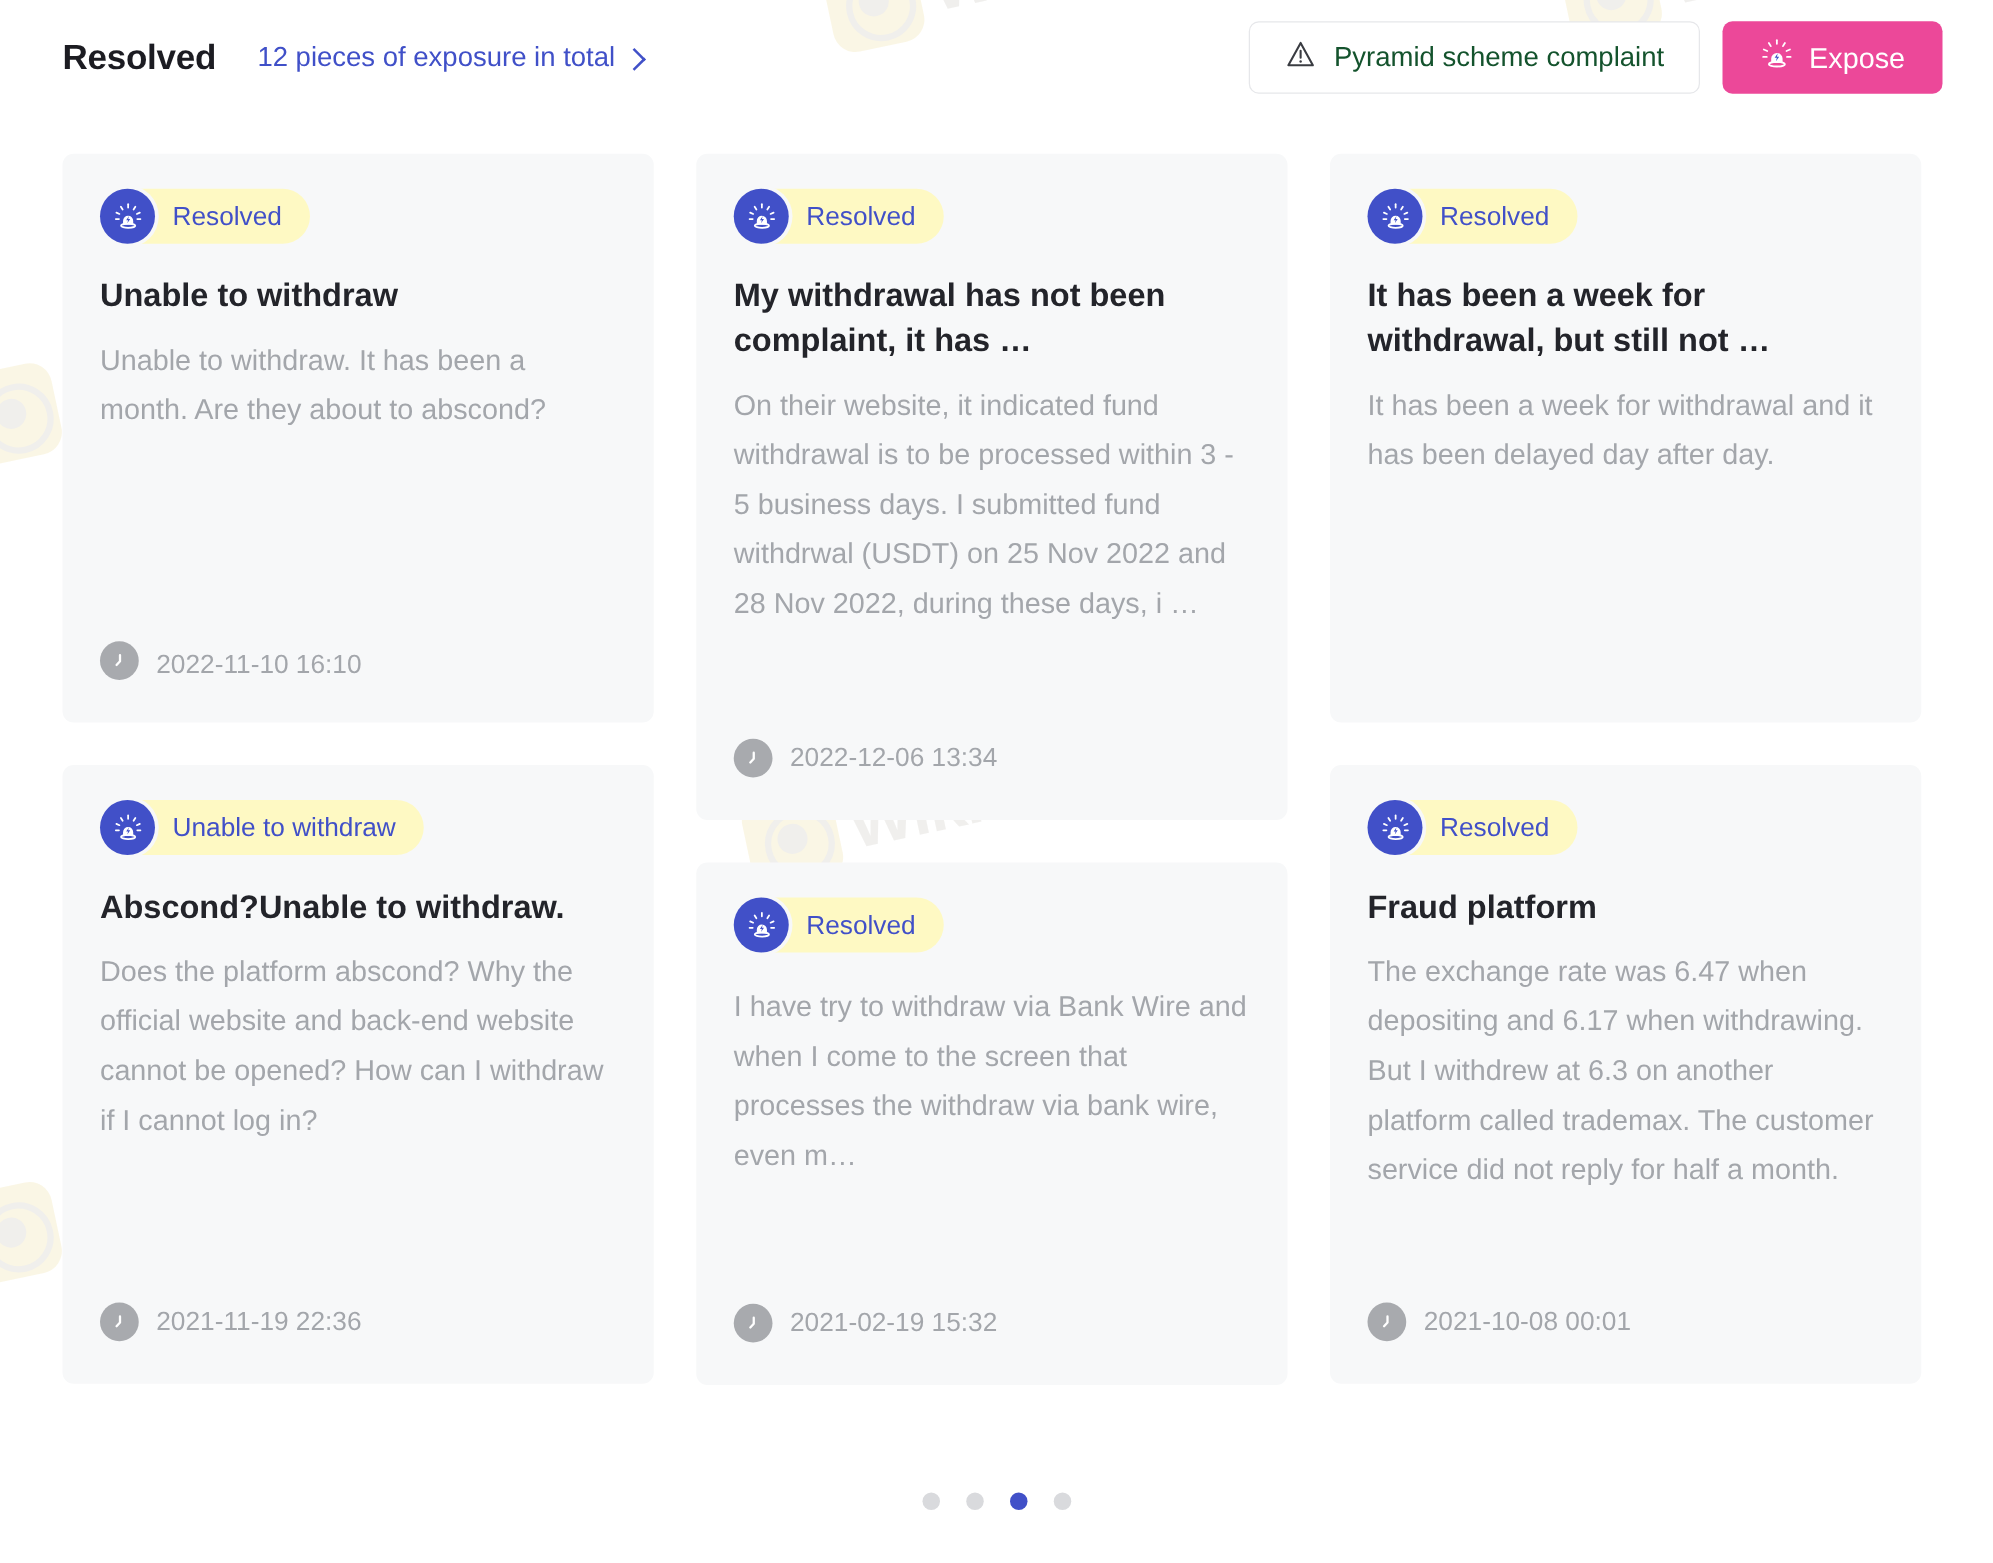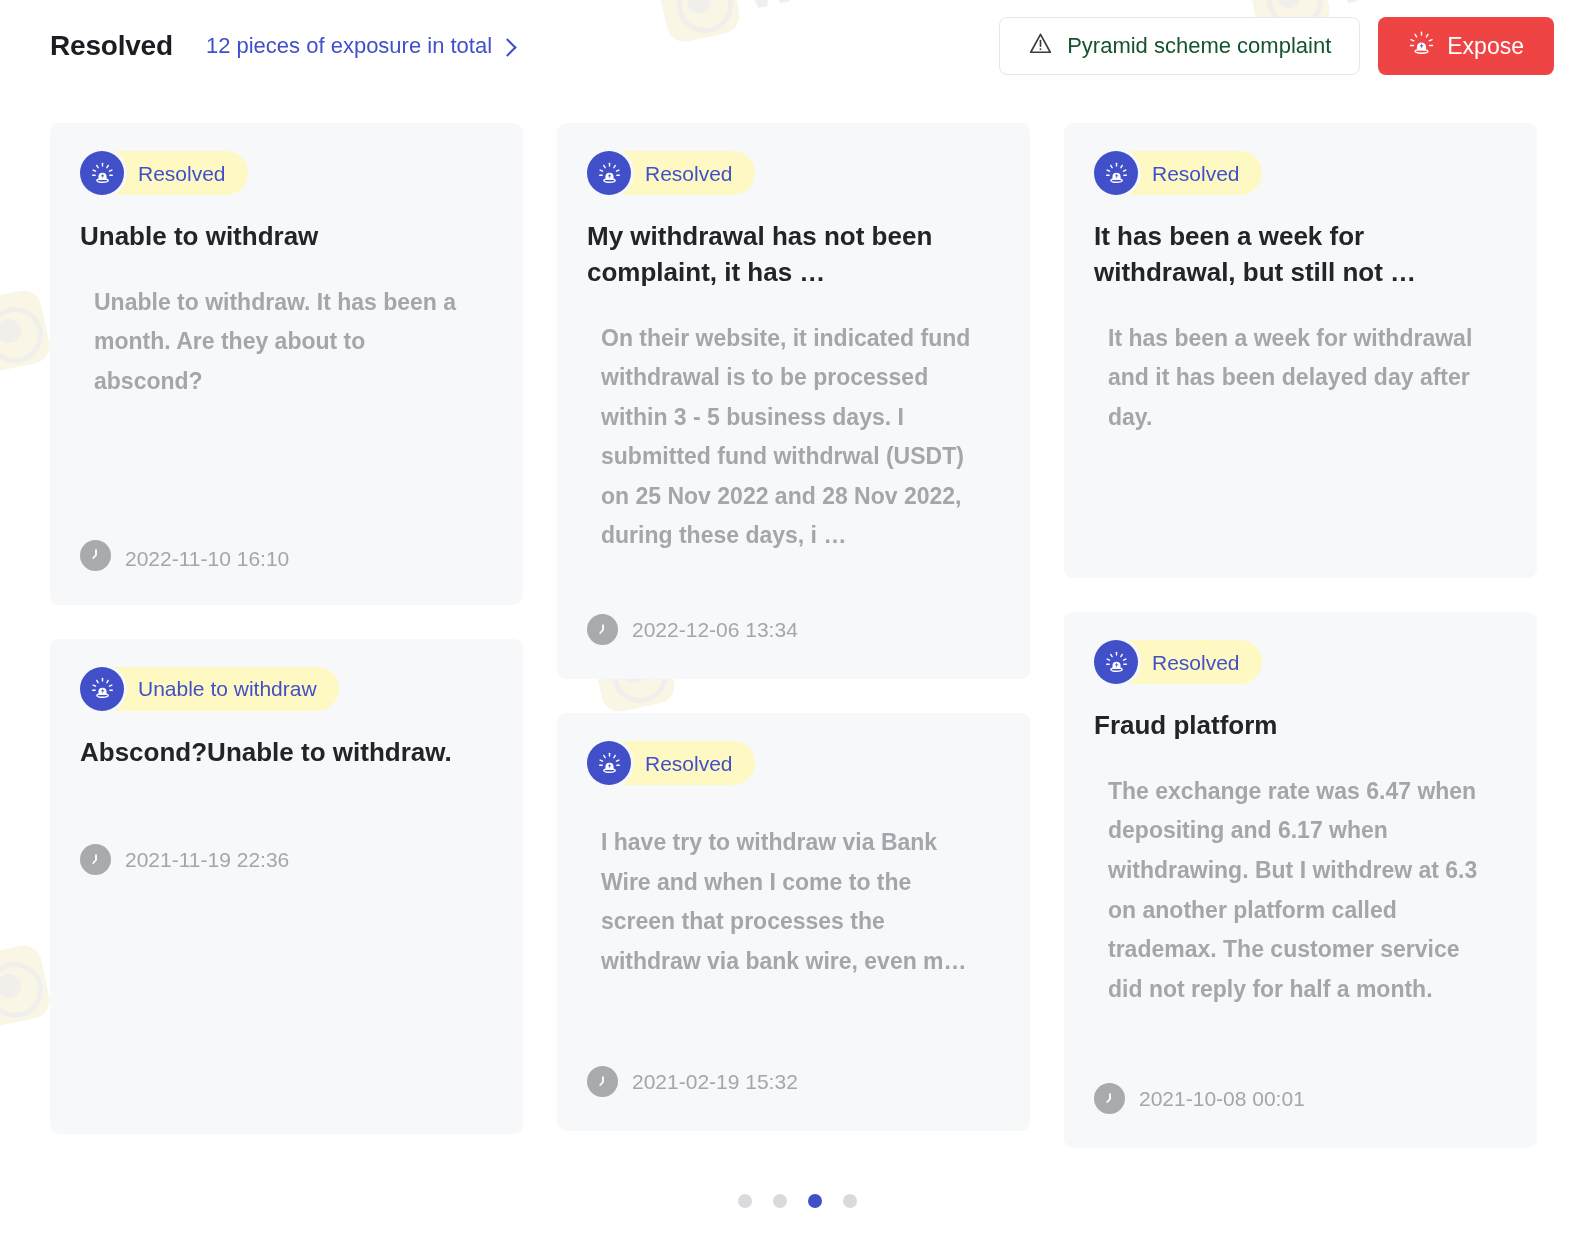--- a/index.html
+++ b/index.html
@@ -87,21 +87,21 @@
     background:#fff;
     border:1px solid #e6e7ea;
     border-radius:8px;
     font-size:22px;color:#14532d;
     cursor:pointer;
     box-sizing:border-box;
   }
   #expose-btn{
     display:flex;align-items:center;gap:12px;
     height:58px;padding:0 30px;
-    background:#ef4444;
+    background:#ec4899;
     border:none;border-radius:8px;
     font-size:23px;color:#fff;
     cursor:pointer;
     box-sizing:border-box;
   }
 
   
   #board{
     position:absolute;
     left:50px;top:123px;
@@ -149,23 +149,22 @@
   }
   .card-title{
     font-size:26px;font-weight:bold;
     color:#23242a;
     line-height:1.38;
     margin:0 0 14px 0;
   }
   .card-body{
     font-size:23px;color:#a3a6ab;
     line-height:1.72;
-    margin:14px;
+    margin:0;
     flex:1 1 auto;
-    font-weight:bold;
   }
   .card-footer{
     display:flex;align-items:center;gap:14px;
     margin-top:44px;
   }
   .clock-icon{
     width:31px;height:31px;border-radius:50%;
     background:#a8aaae;flex:0 0 auto;
     display:flex;align-items:center;justify-content:center;
   }
@@ -322,20 +321,21 @@
             <line x1="28.6" y1="18.2" x2="25.4" y2="18.2"></line>
           </g>
           <path d="M10.8 24.0 v-3.9 a5.2 5.2 0 0 1 10.4 0 v3.9 z" fill="#ffffff"></path>
           <ellipse cx="16" cy="25.1" rx="7.3" ry="2.1" fill="none" stroke="#ffffff" stroke-width="1.8"></ellipse>
           <path d="M16.9 15.2 l-2.9 4.2 h2.0 l-0.85 3.2 l3.0 -4.3 h-2.1 z" fill="#4150c8"></path>
         </svg>
       </span>
       <span class="badge-label">Unable to withdraw</span>
     </div>
     <h3 class="card-title">Abscond?Unable to withdraw.</h3>
+    <p class="card-body">Does the platform abscond? Why the official website and back-end website cannot be opened? How can I withdraw if I cannot log in?</p>
     <div class="card-footer">
       <span class="clock-icon">
         <svg width="20" height="20" viewBox="0 0 24 24">
           <path d="M12 6.2 V12 L8.7 15.6" fill="none" stroke="#ffffff" stroke-width="2.2" stroke-linecap="round" stroke-linejoin="round"></path>
         </svg>
       </span>
       <span class="card-time">2021-11-19 22:36</span>
     </div>
   </div>
 

